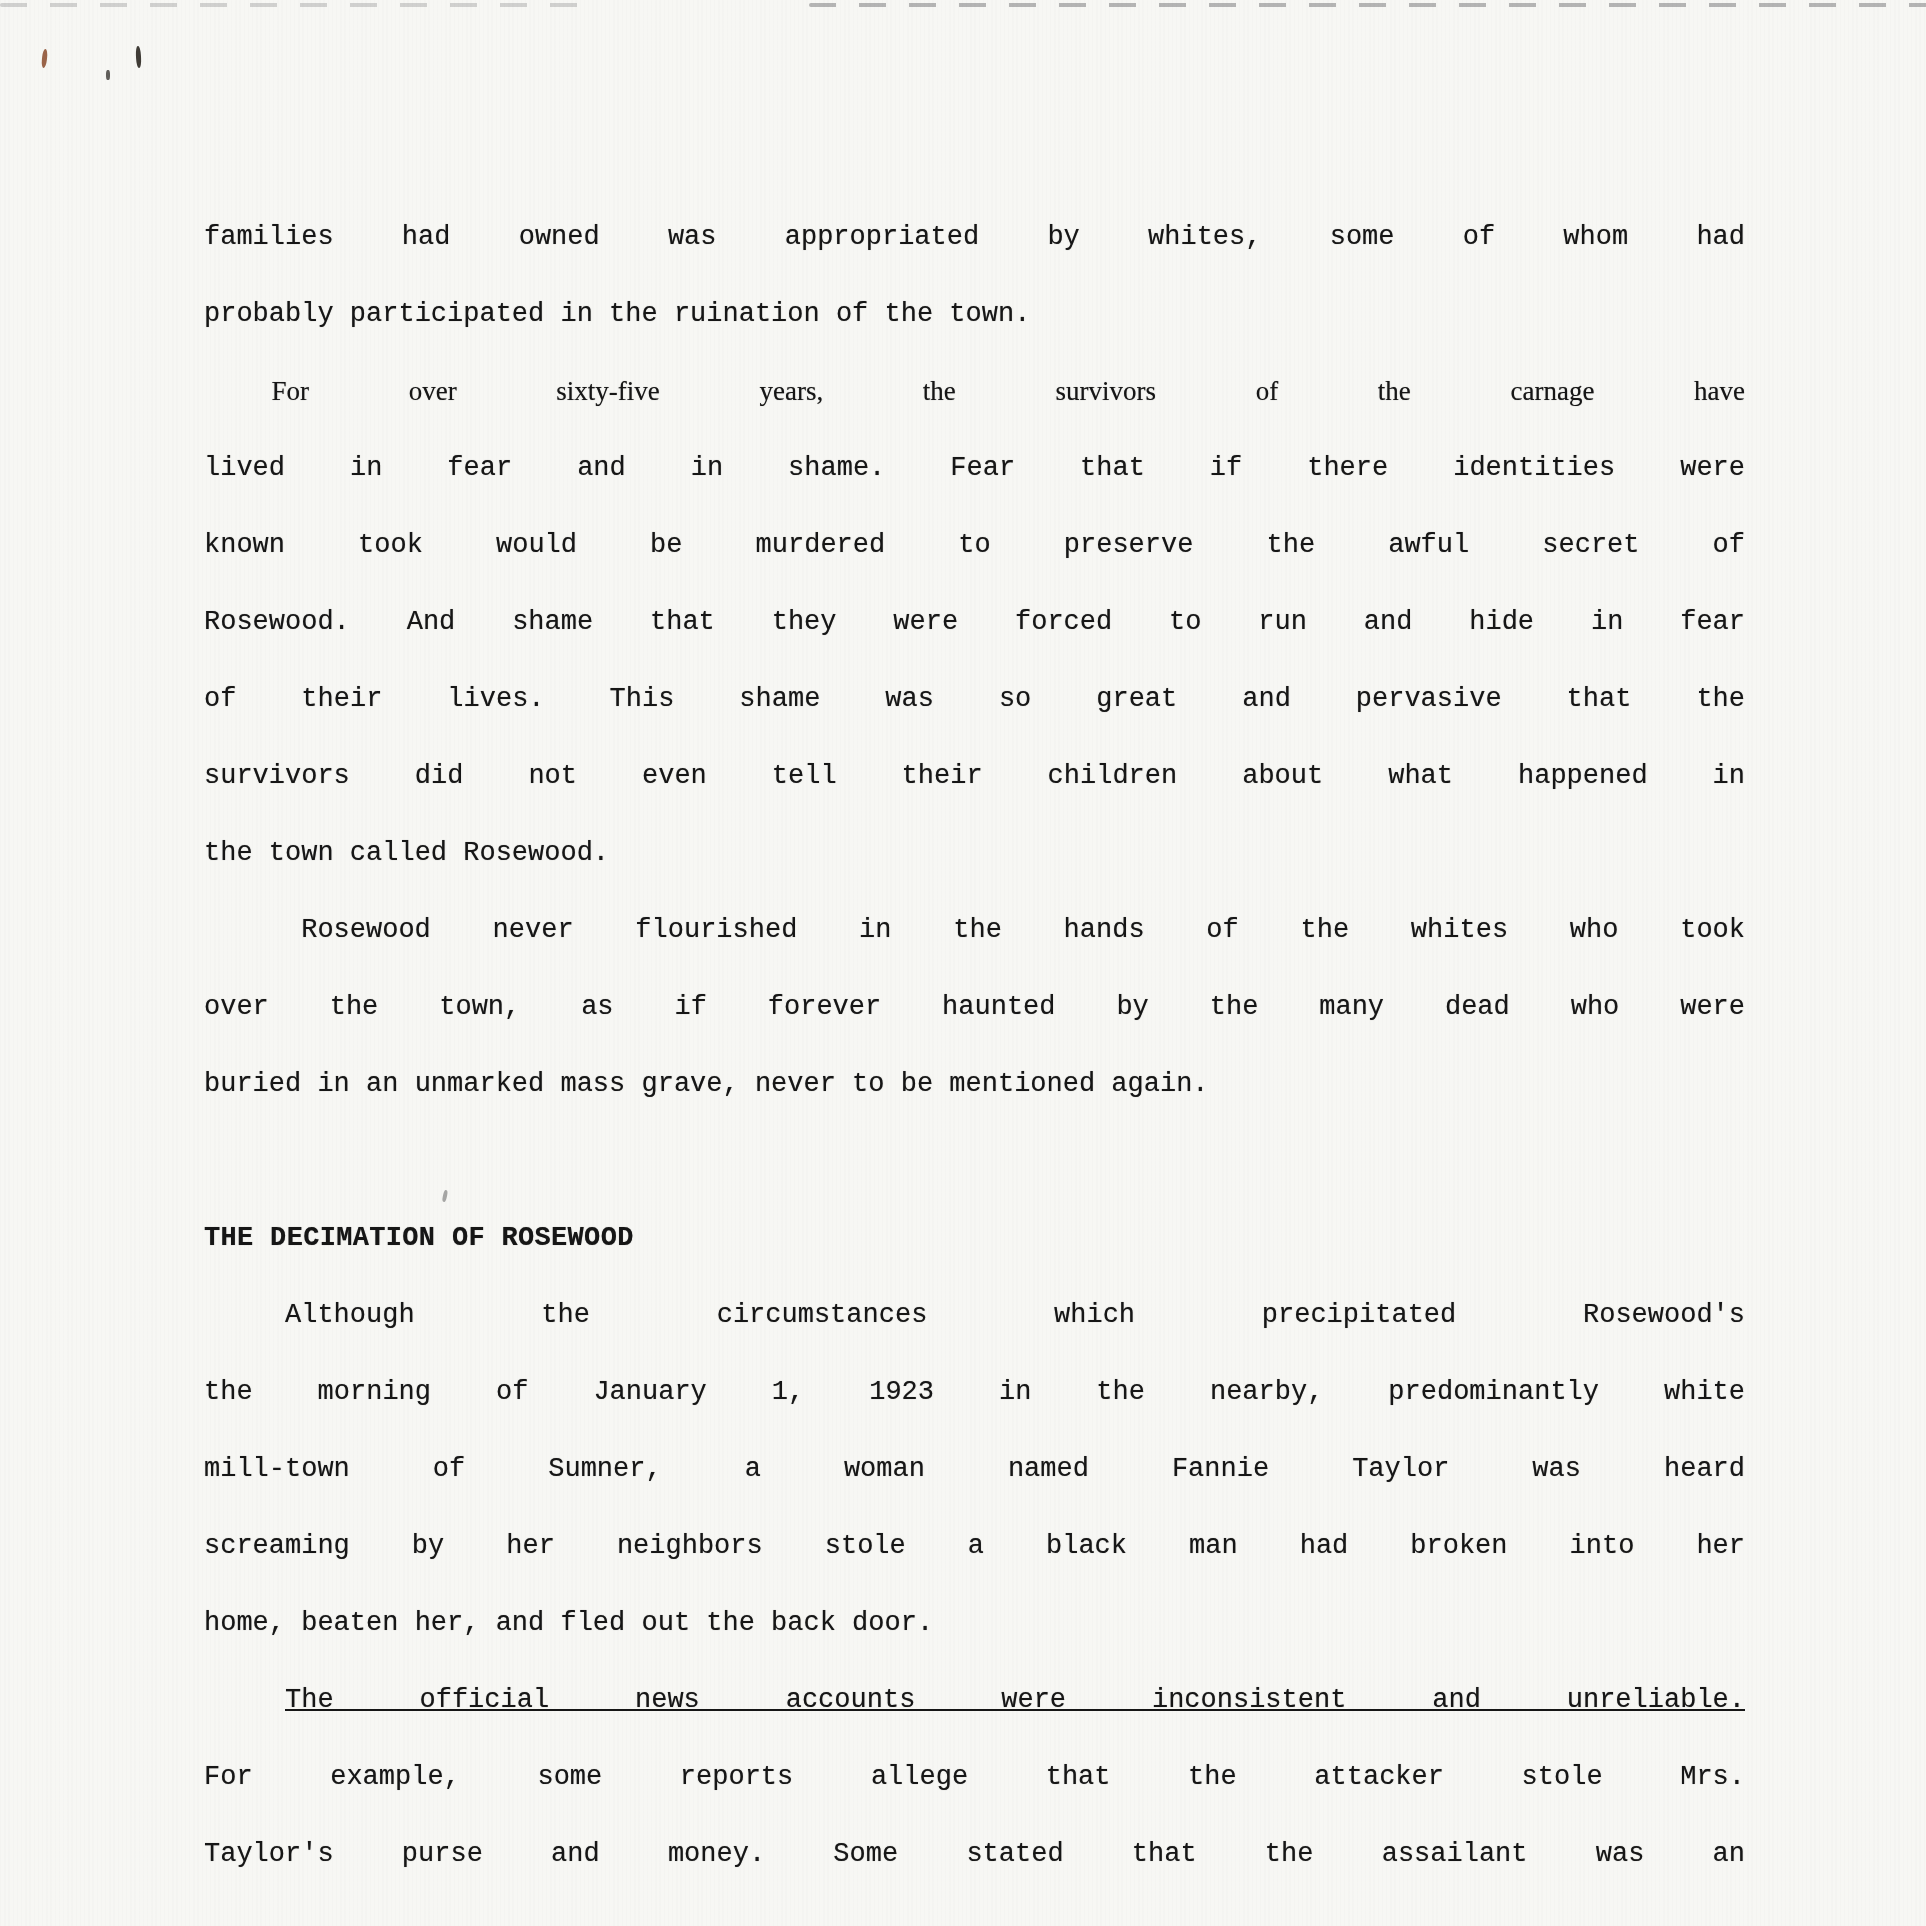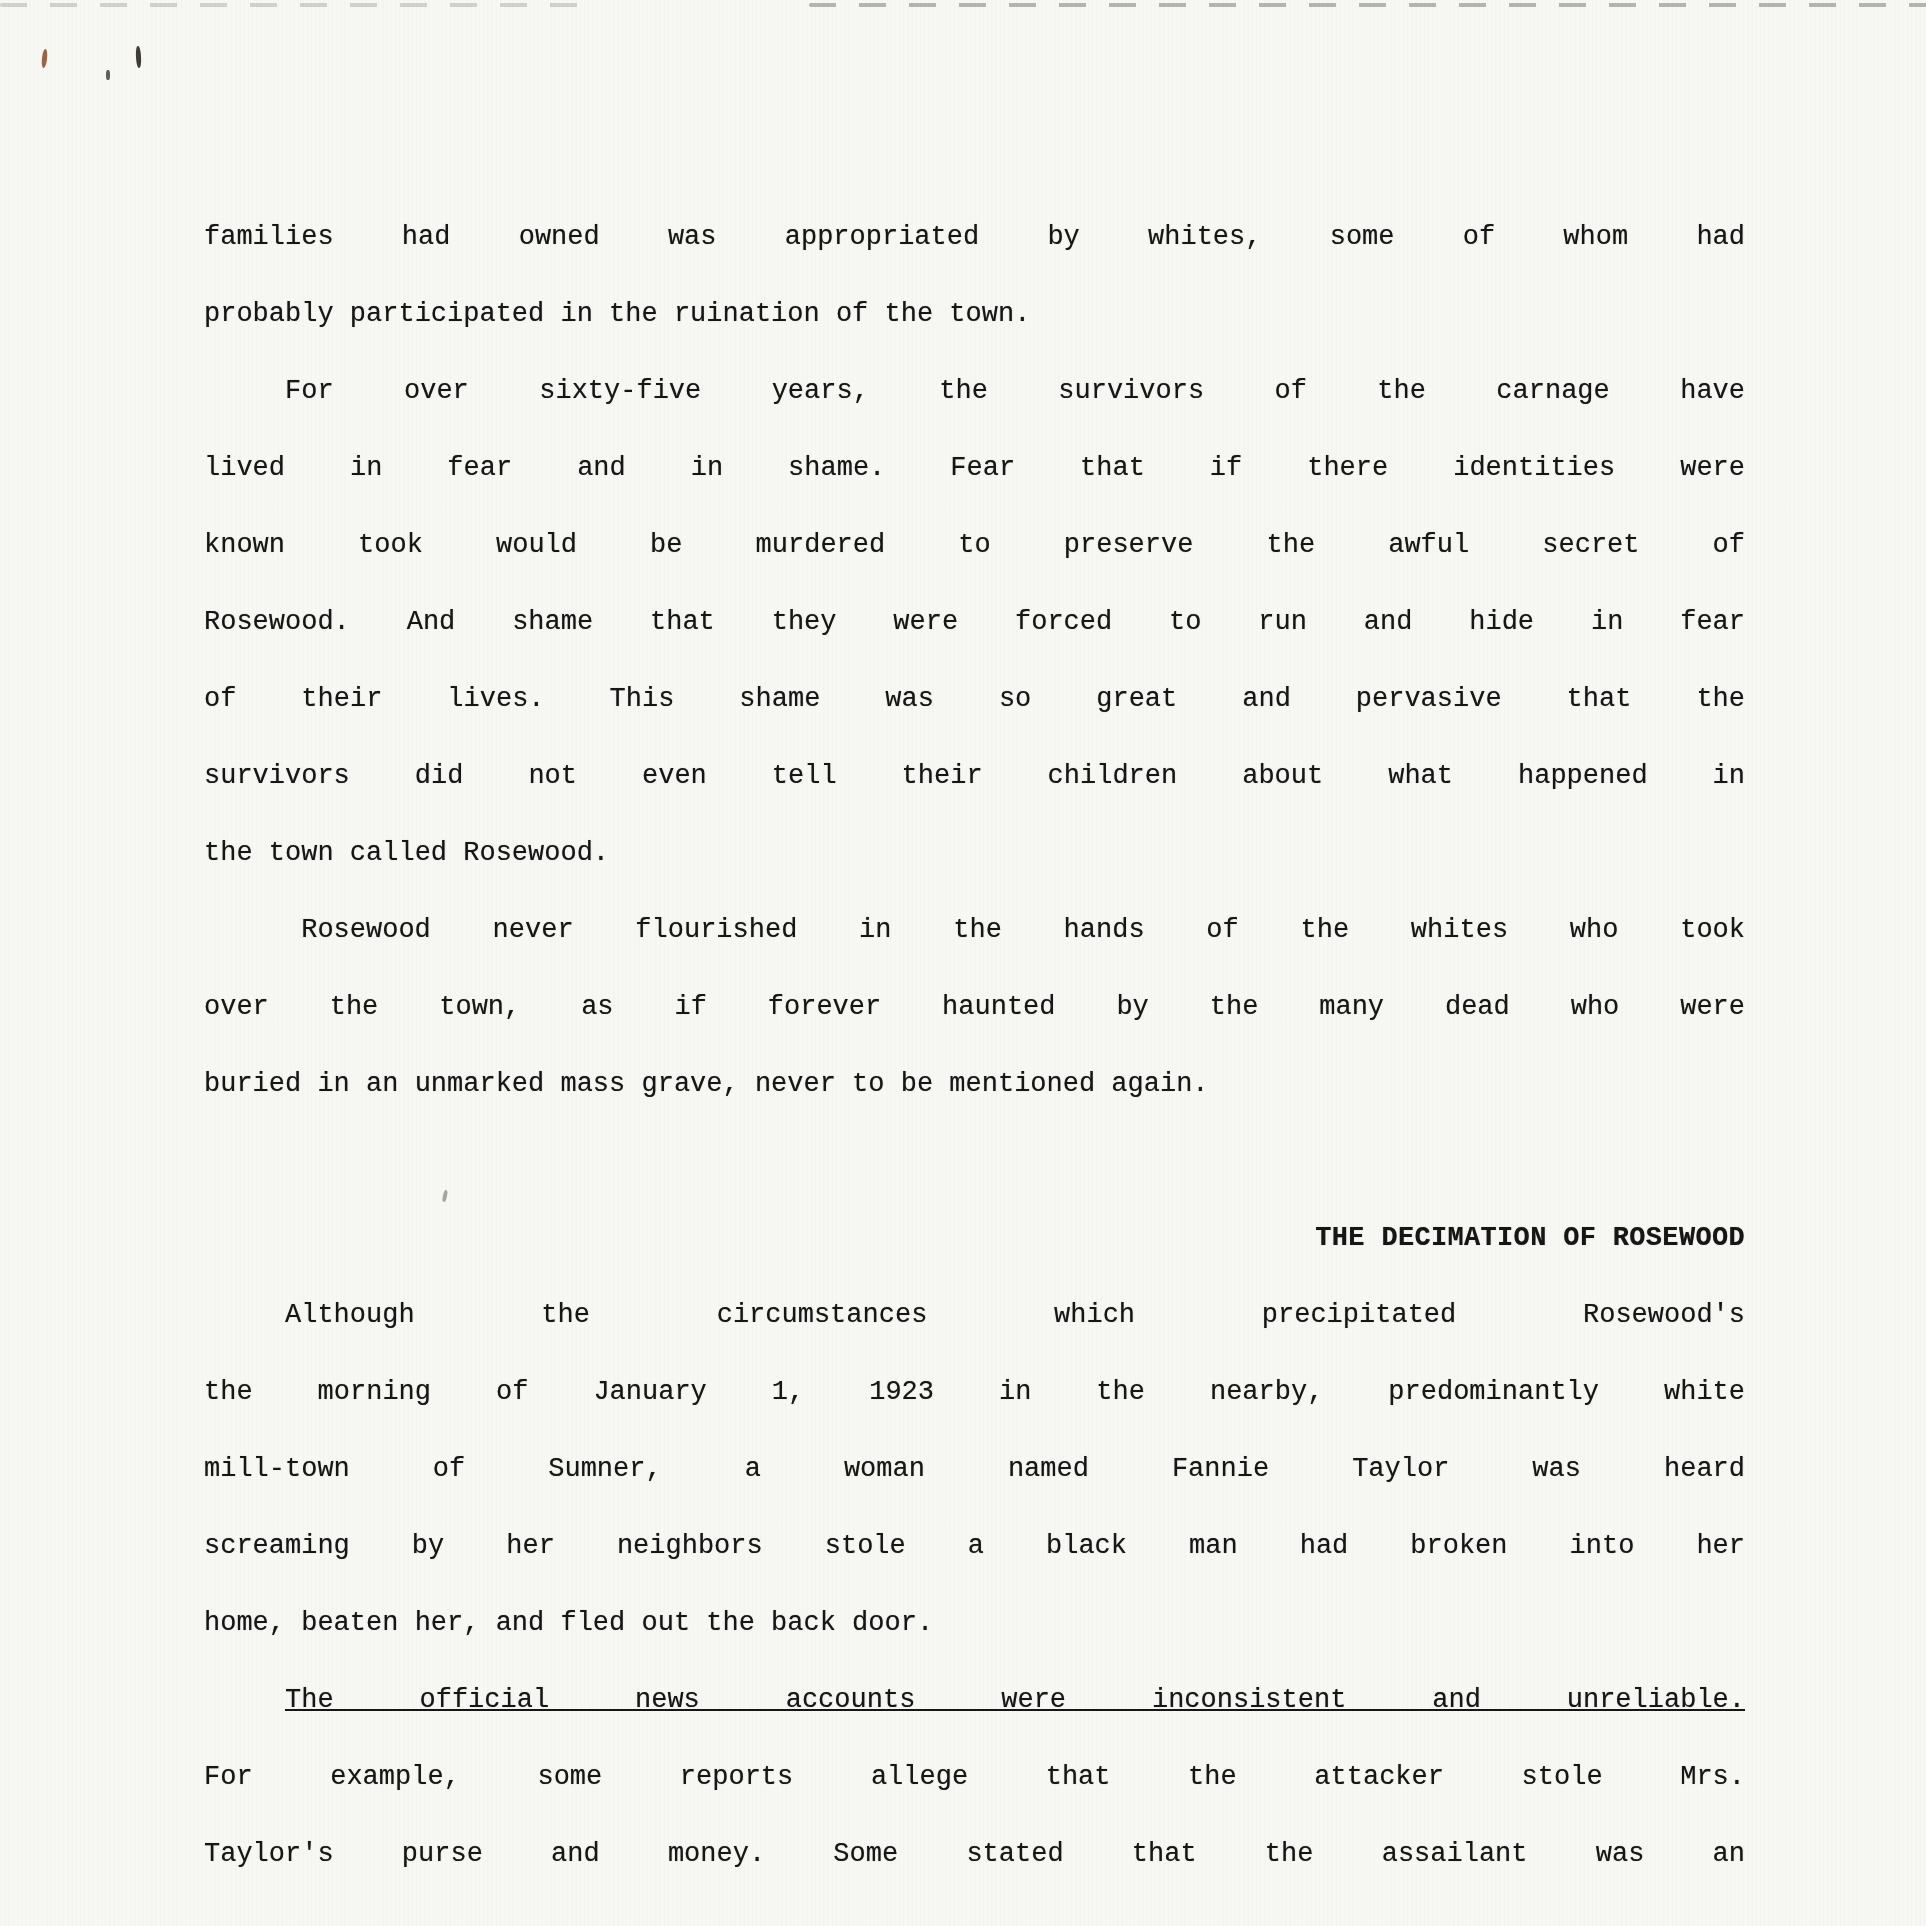--- a/index.html
+++ b/index.html
@@ -59,21 +59,21 @@
     box-sizing: border-box;
   }
   .line.justify {
     white-space: normal;
     text-align: justify;
     text-align-last: justify;
     word-spacing: 0.02ch;
   }
   .line.heading {
     white-space: normal;
-    text-align: right;
+    text-align: left;
     font-weight: bold;
     letter-spacing: 0.02ch;
   }
   .line.blank {
     
   }
 </style>
 </head>
 <body>
 
@@ -82,21 +82,21 @@
 <div class="top-edge-artifact left"></div>
 <div class="top-edge-artifact right"></div>
 <div class="scan-speck speck-1"></div>
 <div class="scan-speck speck-2"></div>
 <div class="scan-speck speck-3"></div>
 <div class="scan-speck speck-4"></div>
 
 <div class="text-column" id="text-column">
     <div class="line justify">families had owned was appropriated by whites, some of whom had</div>
     <div class="line left">probably participated in the ruination of the town.</div>
-    <div class="line justify" style="padding-left: 5ch;">For over sixty-five years, the survivors of the carnage have</div>
+    <div class="line justify" style="padding-left: 5ch; font-family: Liberation Serif, serif;">For over sixty-five years, the survivors of the carnage have</div>
     <div class="line justify">lived in fear and in shame.  Fear that if there identities were</div>
     <div class="line justify">known took would be murdered to preserve the awful secret of</div>
     <div class="line justify">Rosewood. And shame that they were forced to run and hide in fear</div>
     <div class="line justify">of their lives.  This shame was so great and pervasive that the</div>
     <div class="line justify">survivors did not even tell their children about what happened in</div>
     <div class="line left">the town called Rosewood.</div>
     <div class="line justify" style="padding-left: 6ch;">Rosewood never flourished in the hands of the whites who took</div>
     <div class="line justify">over the town, as if forever haunted by the many dead who were</div>
     <div class="line left">buried in an unmarked mass grave, never to be mentioned again.</div>
     <div class="line blank"></div>

